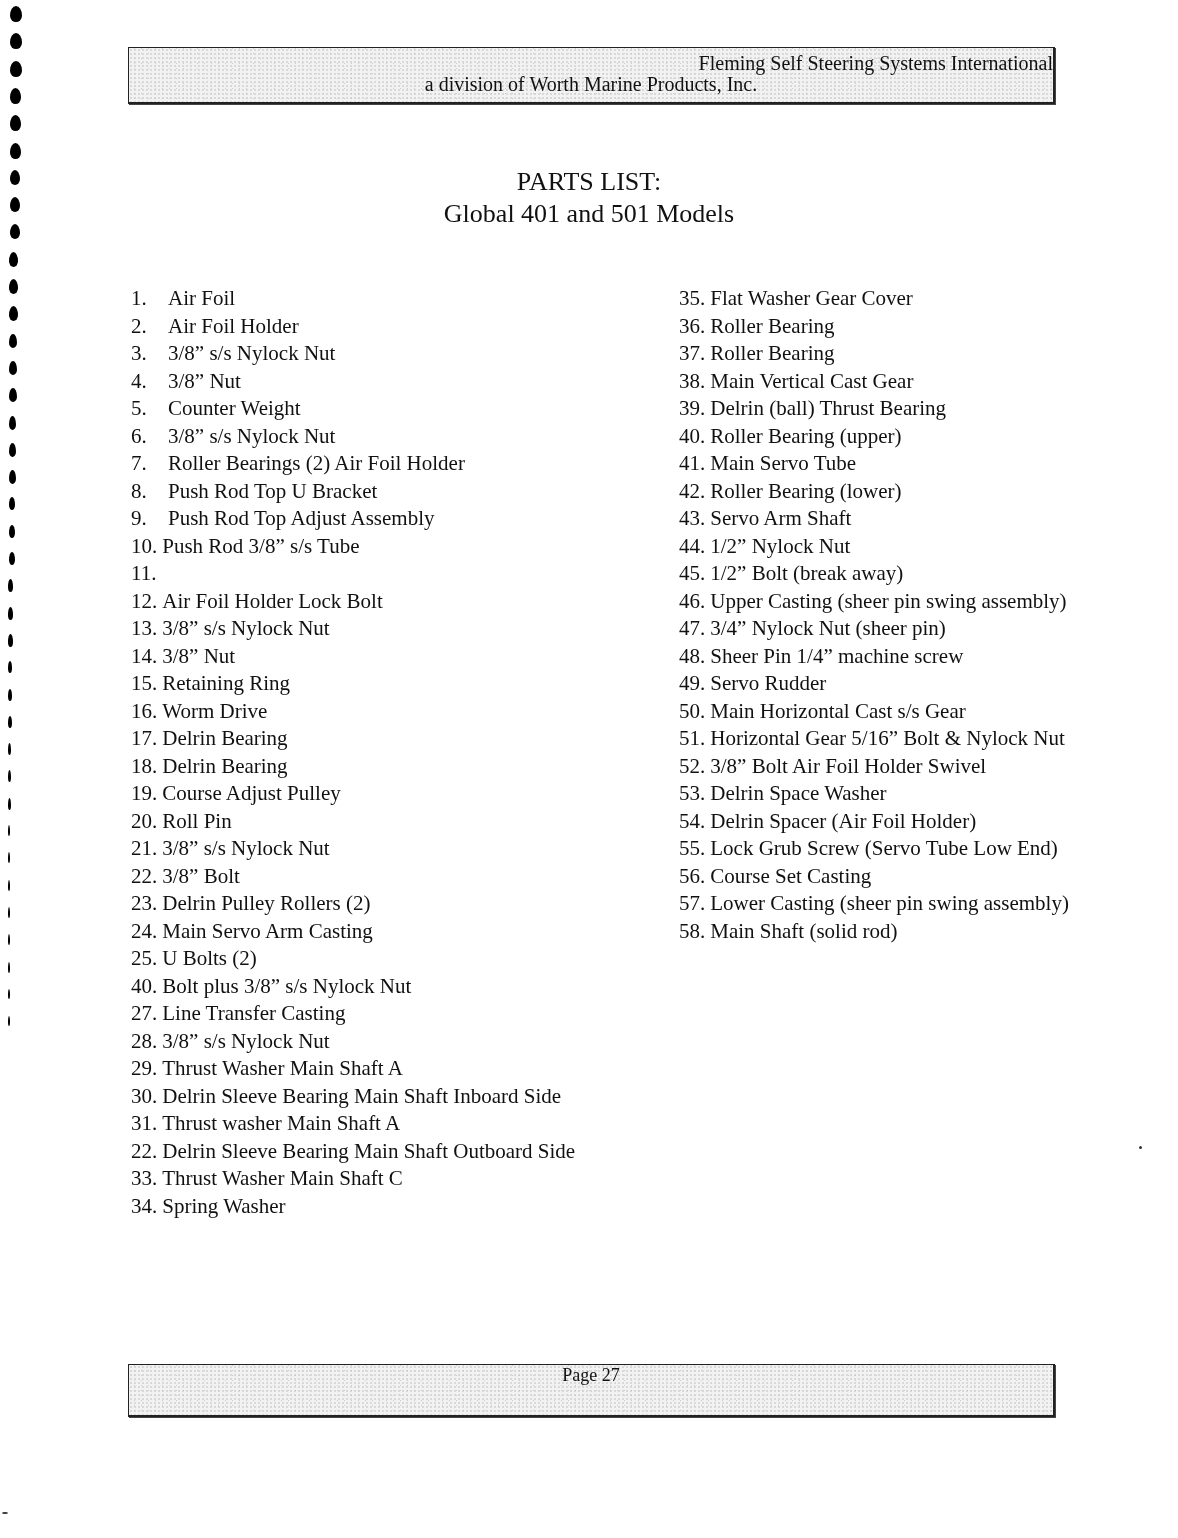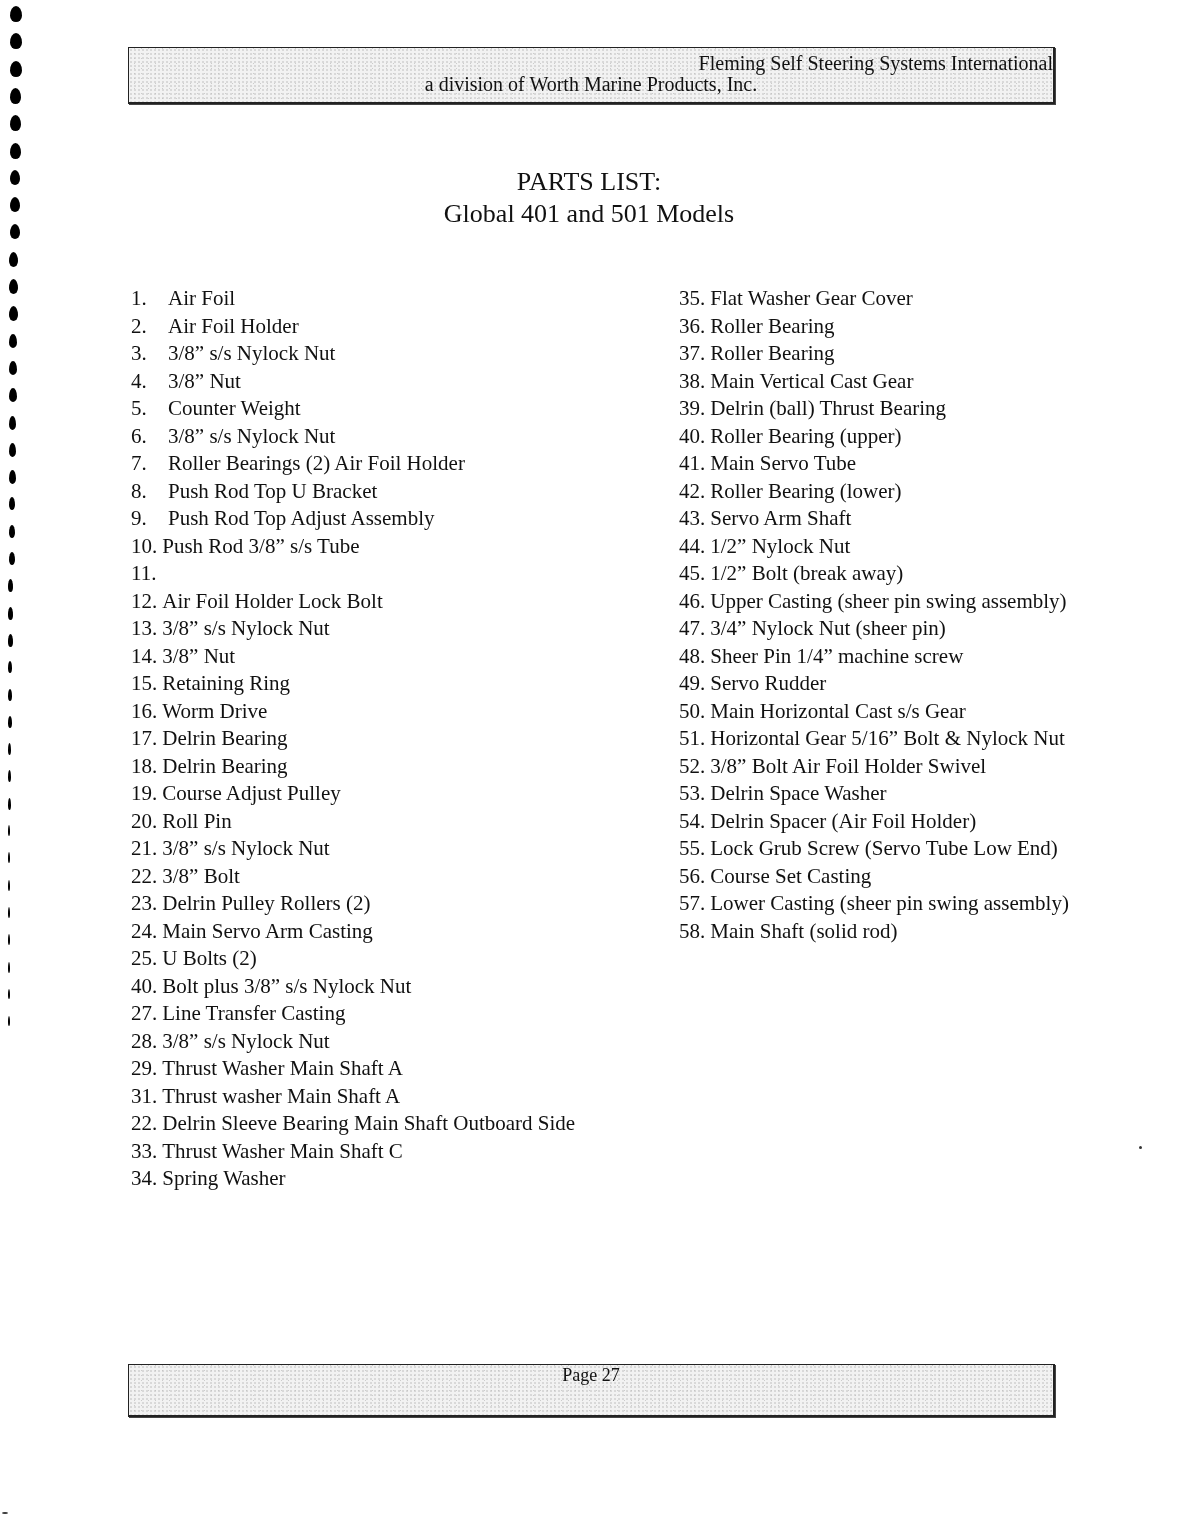--- a/index.html
+++ b/index.html
@@ -260,20 +260,24 @@
     </li>
     <li class="item double">
       <span class="num">28.</span>
       <span class="name">3/8” s/s Nylock Nut</span>
     </li>
     <li class="item double">
       <span class="num">29.</span>
       <span class="name">Thrust Washer Main Shaft A</span>
     </li>
     <li class="item double">
+      <span class="num">30.</span>
+      <span class="name">Delrin Sleeve Bearing Main Shaft Inboard Side</span>
+    </li>
+    <li class="item double">
       <span class="num">31.</span>
       <span class="name">Thrust washer Main Shaft A</span>
     </li>
     <li class="item double">
       <span class="num">22.</span>
       <span class="name">Delrin Sleeve Bearing Main Shaft Outboard Side</span>
     </li>
     <li class="item double">
       <span class="num">33.</span>
       <span class="name">Thrust Washer Main Shaft C</span>

